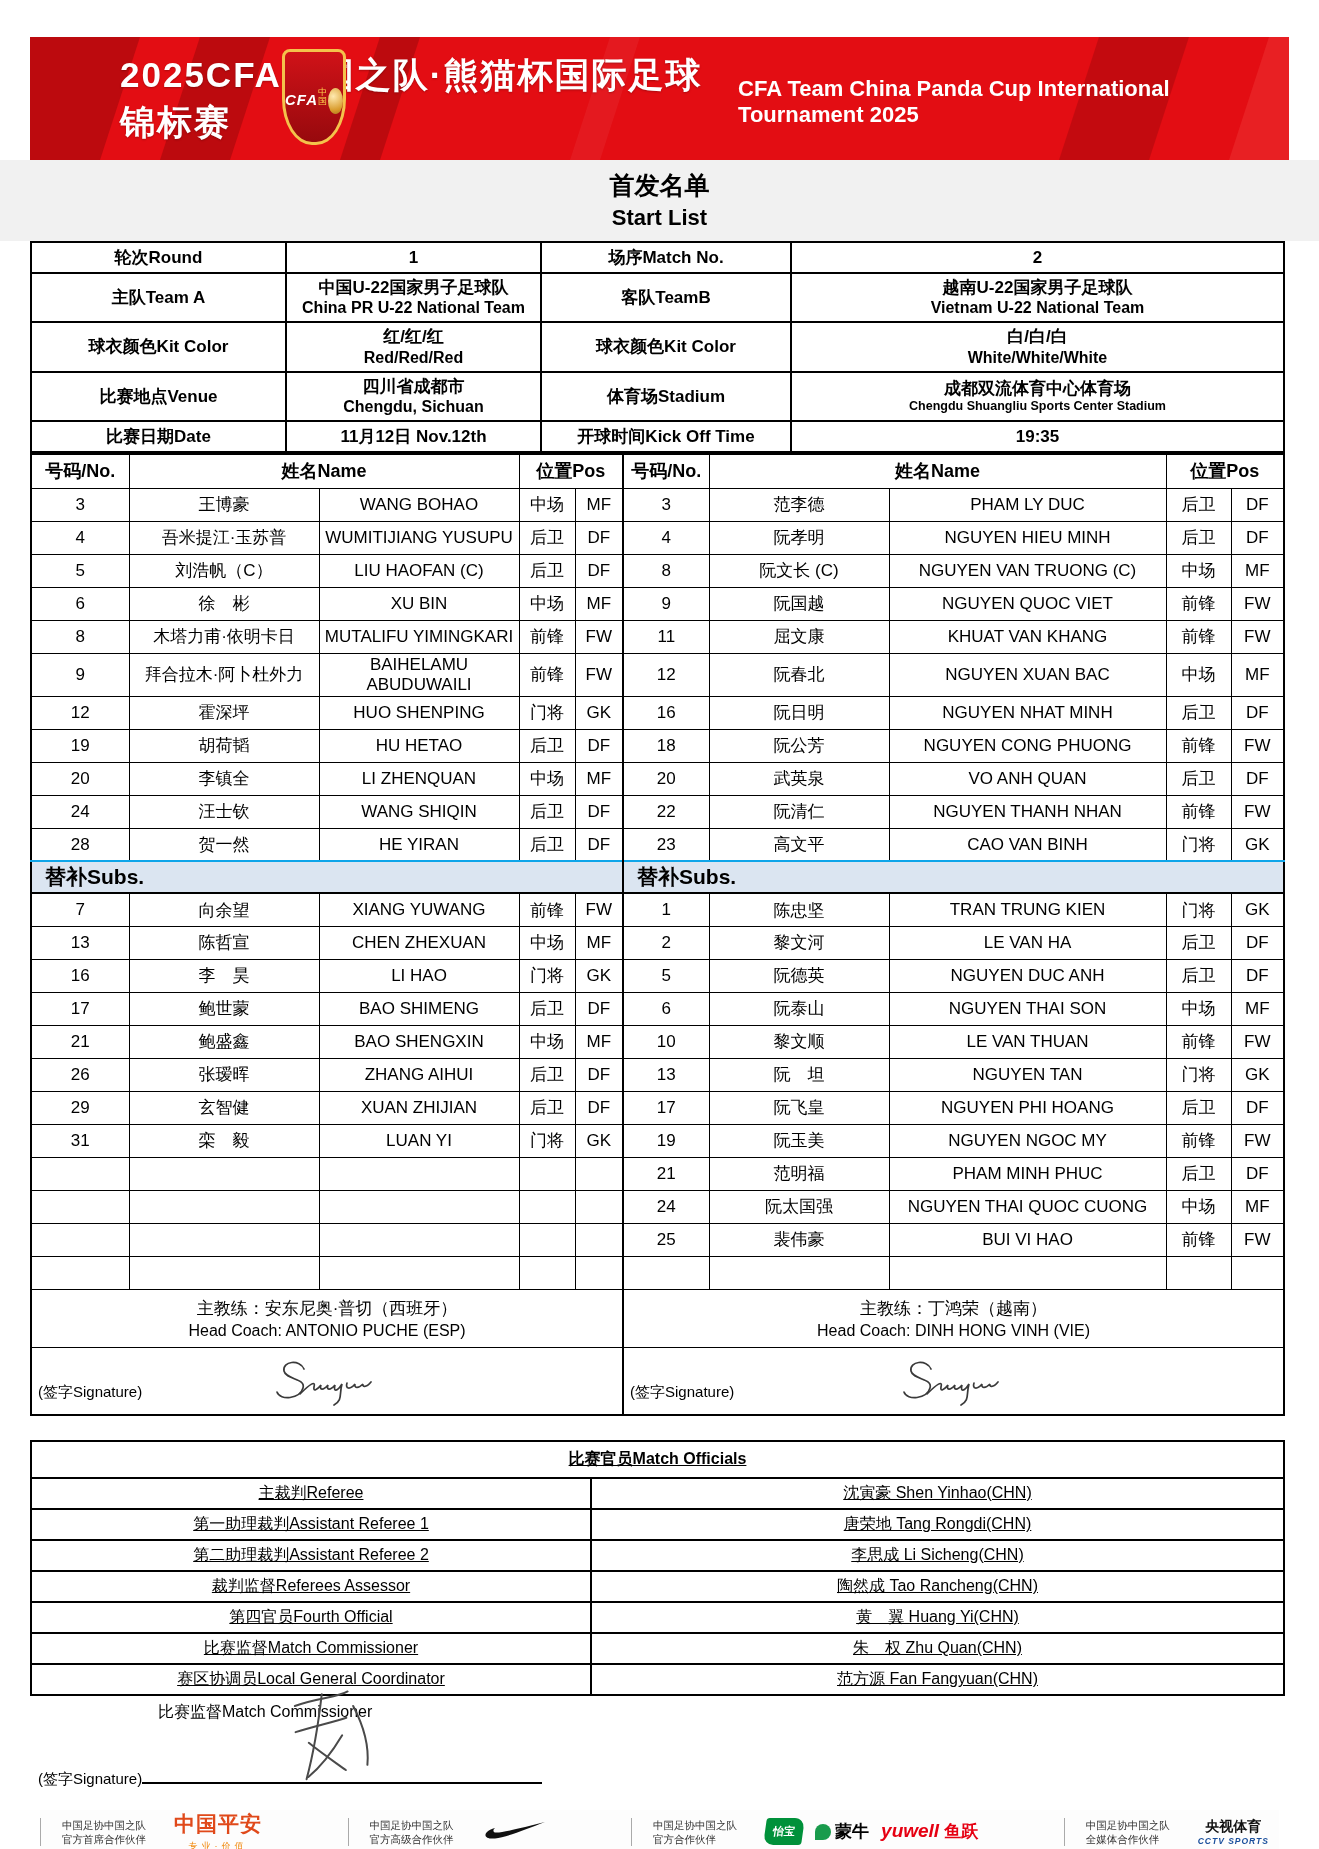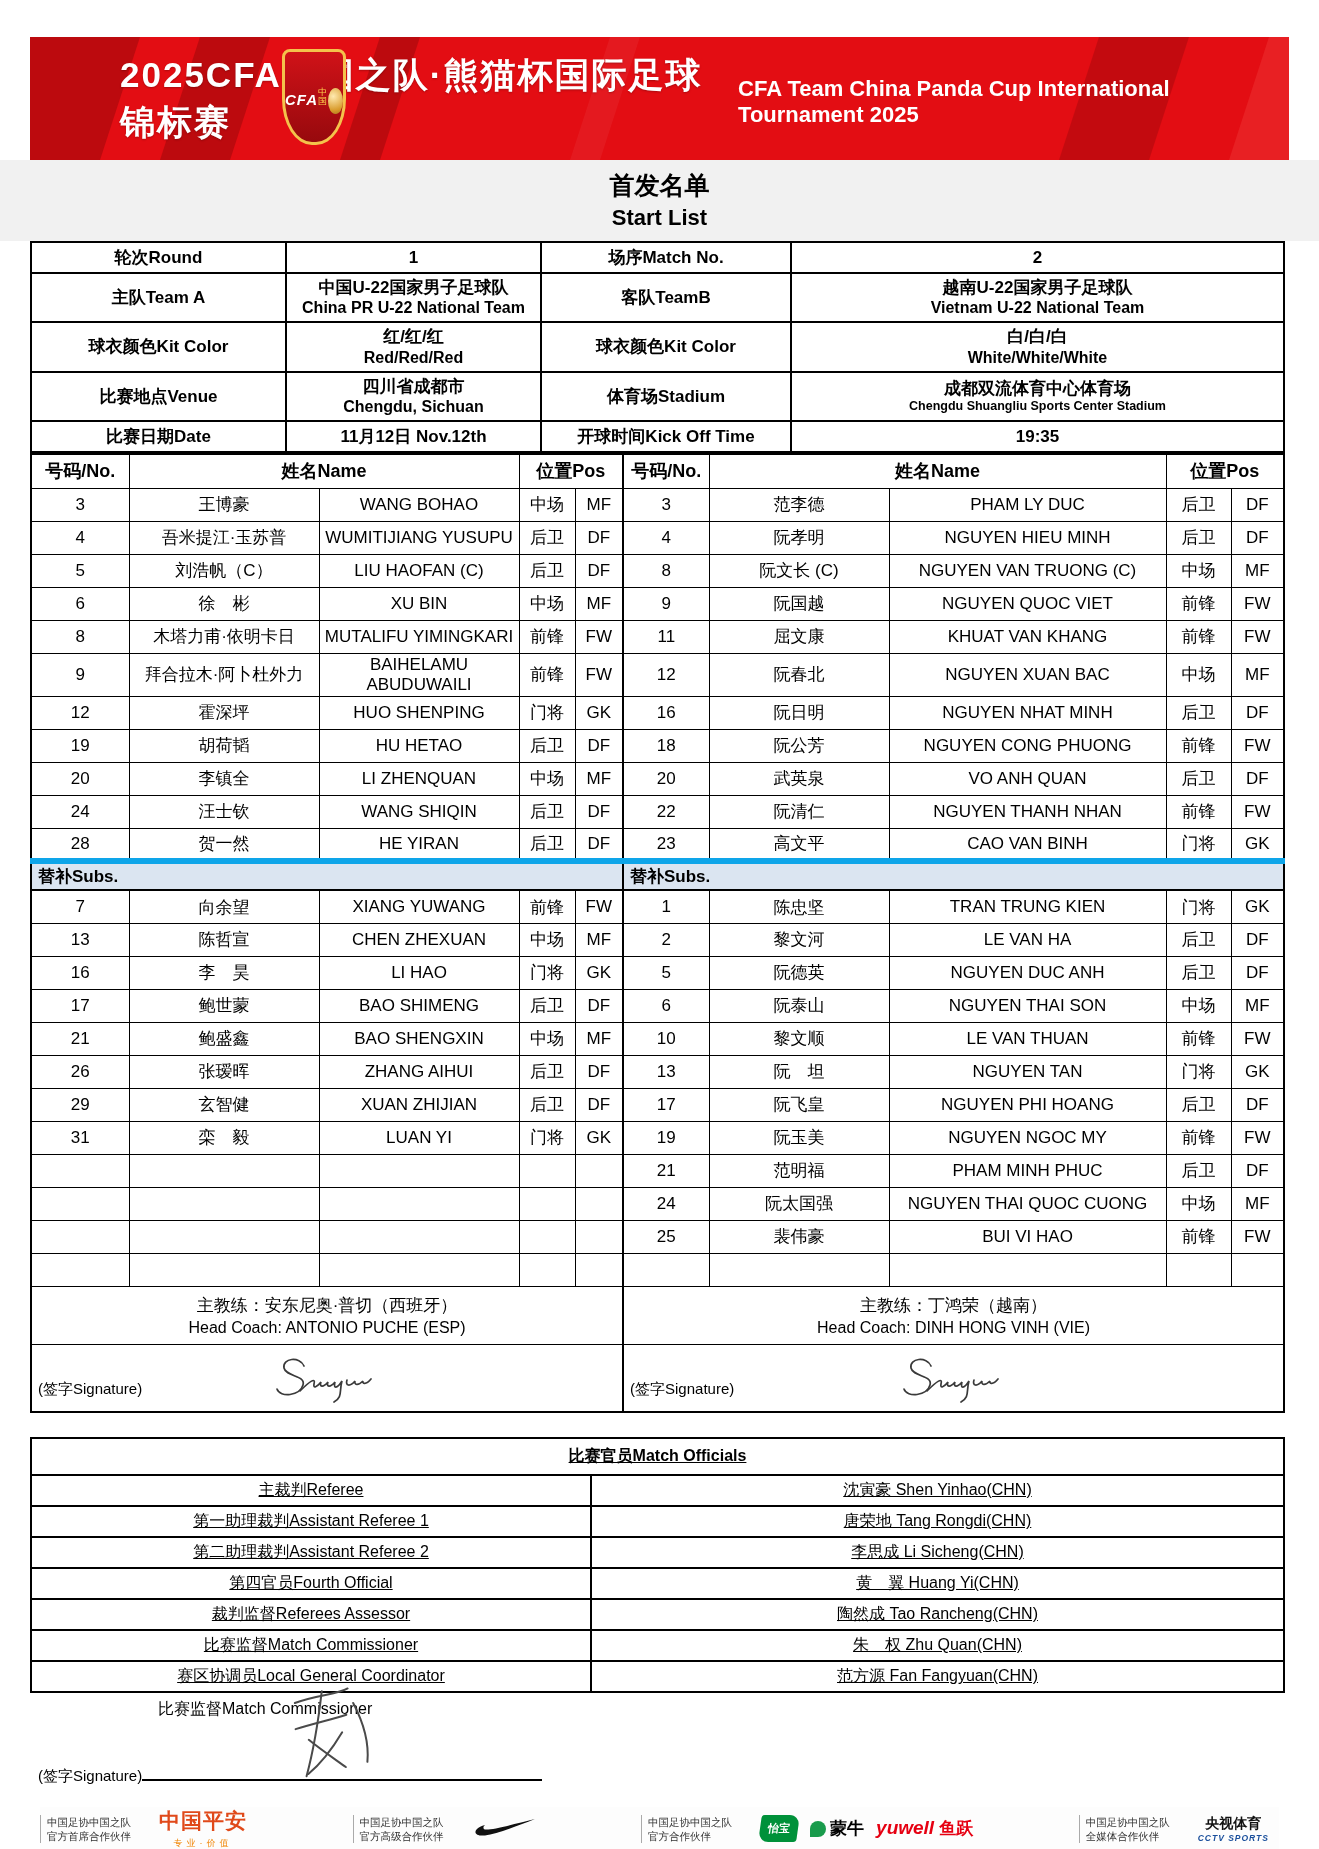--- a/index.html
+++ b/index.html
@@ -40,21 +40,21 @@
   .r1{height:31px}.r2{height:49px}.r3{height:45px}.r4{height:47px}.r5{height:31px}
 
   
   .roster-table{border:2px solid #000;}
   .roster-table th{border:1px solid #000;font-size:18px;font-weight:bold;height:31px;}
   .roster-table td{border:1px solid #000;text-align:center;font-size:17px;}
   .roster-table tbody tr{height:33px;}
   .c-en{font-size:15.5px;}
   .c-poscn,.c-posen{font-size:16px;}
   .team-split{border-left:2px solid #000 !important;}
-  .subs-band td{background:#dbe5f1;text-align:left;font-weight:bold;padding-left:6px;font-size:17px;border-top:6px solid #0ea5e9;border-bottom:2px solid #000;}
+  .subs-band td{background:#dbe5f1;text-align:left;font-weight:bold;padding-left:13px;font-size:21px;border-top:2px solid #0ea5e9;border-bottom:2px solid #000;}
   .subs-band{height:27px !important;}
   .coach-row{height:58px !important;}
   .coach-cn{font-size:17px;line-height:1.55;}
   .coach-en{font-size:16px;}
   .sig-row{height:68px !important;}
   .sig-cell{position:relative;}
   .sig-label{position:absolute;left:6px;bottom:12px;font-size:15px;font-weight:normal;}
   .signed-svg{display:inline-block;margin-top:6px;}
 
   
@@ -77,21 +77,21 @@
   .comm-label{position:absolute;left:128px;top:6px;font-size:16px;}
   .comm-scribble{position:absolute;left:230px;top:-8px;transform:rotate(-6deg);}
   .bottom-sig{position:absolute;left:8px;top:72px;font-size:15px;}
   .bottom-sig-line{display:inline-block;width:400px;border-bottom:2px solid #000;height:14px;}
 
   
   .sponsors{margin:10px 40px 0 40px;background:#fdfdfd;}
   .sp-row{display:flex;align-items:center;}
   .sp-row1{justify-content:space-between;padding-right:10px;}
   .sp-group{display:flex;align-items:center;gap:12px;}
-  .sp-label{border-left:1px solid #aaa;padding-left:6px;font-size:10.5px;color:#333;line-height:1.35;width:100px;}
+  .sp-label{border-left:1px solid #aaa;padding-left:21px;font-size:10.5px;color:#333;line-height:1.35;width:100px;}
   .pingan-main{color:#e0491a;font-weight:bold;font-size:21px;letter-spacing:1px;}
   .pingan-tag{color:#f08300;font-size:9px;letter-spacing:4px;text-align:center;margin-top:2px;}
   .nike{fill:#111;}
   .yibao{background:#00913a;color:#fff;font-weight:bold;font-size:11px;padding:6px 8px;border-radius:3px 10px 3px 10px;
          transform:skewX(-8deg);}
   .mengniu{display:flex;align-items:center;gap:4px;font-weight:bold;font-size:17px;}
   .mn-dot{width:16px;height:16px;border-radius:50% 50% 50% 0;background:#199b4c;display:inline-block;}
   .yuwell{color:#e60012;font-weight:bold;display:flex;align-items:baseline;gap:5px;}
   .yw-en{font-style:italic;font-size:19px;}
   .yw-cn{font-size:17px;}
@@ -544,26 +544,26 @@
         </tr>
         <tr>
           <td>第一助理裁判Assistant Referee 1</td>
           <td>唐荣地 Tang Rongdi(CHN)</td>
         </tr>
         <tr>
           <td>第二助理裁判Assistant Referee 2</td>
           <td>李思成 Li Sicheng(CHN)</td>
         </tr>
         <tr>
+          <td>裁判监督Referees Assessor</td>
+          <td>陶然成 Tao Rancheng(CHN)</td>
+        </tr>
+        <tr>
           <td>第四官员Fourth Official</td>
           <td>黄　翼 Huang Yi(CHN)</td>
-        </tr>
-        <tr>
-          <td>裁判监督Referees Assessor</td>
-          <td>陶然成 Tao Rancheng(CHN)</td>
         </tr>
         <tr>
           <td>比赛监督Match Commissioner</td>
           <td>朱　权 Zhu Quan(CHN)</td>
         </tr>
         <tr>
           <td>赛区协调员Local General Coordinator</td>
           <td>范方源 Fan Fangyuan(CHN)</td>
         </tr>
       </tbody>

